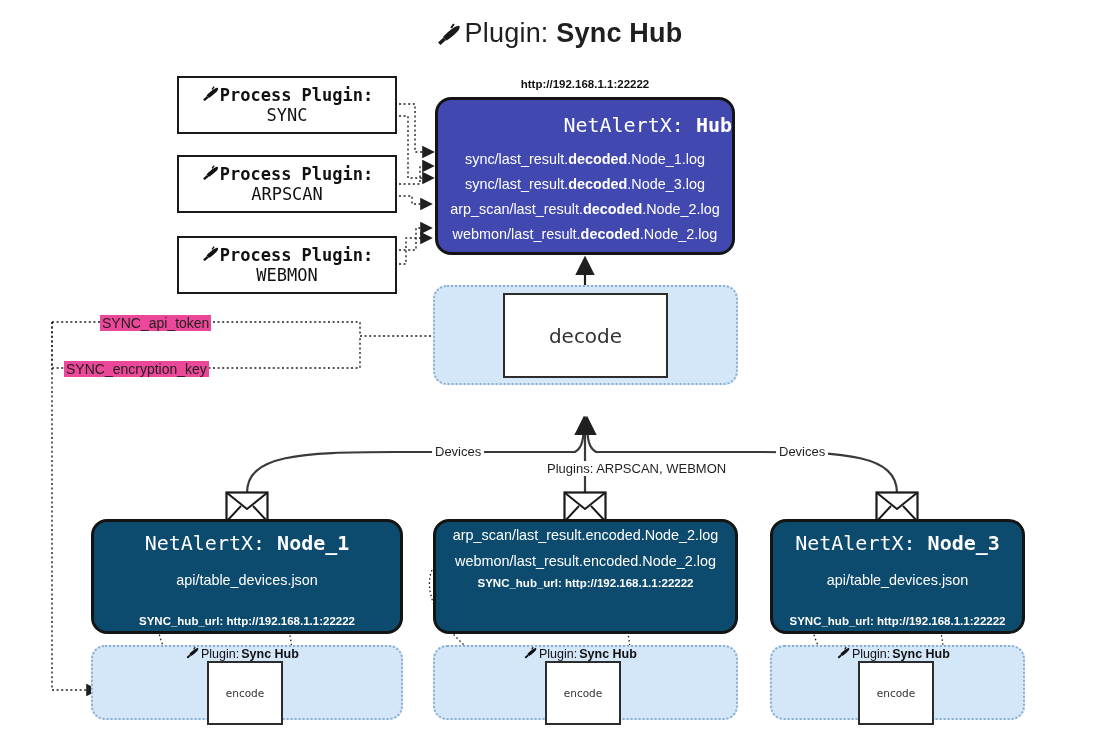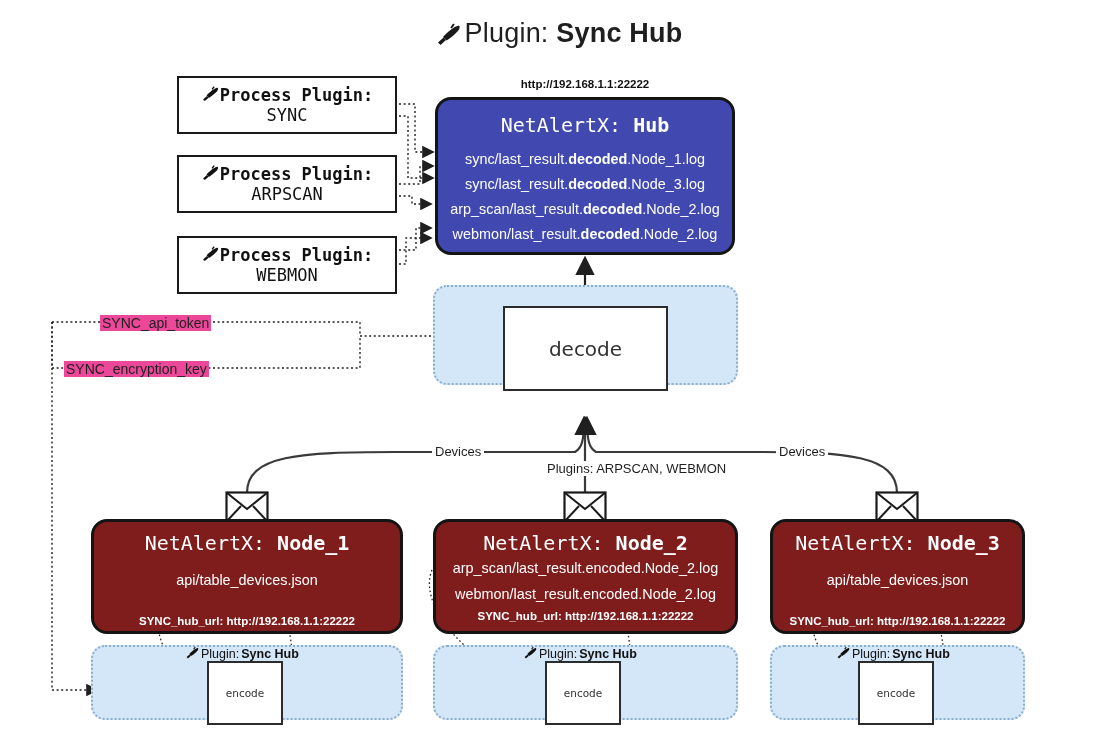--- a/index.html
+++ b/index.html
@@ -31,21 +31,21 @@
   .procbox .l2{white-space:nowrap;}
 
   
   #hub-url{font-size:11.5px;font-weight:700;color:#111;white-space:nowrap;}
   #hub{
     left:435px;top:97px;width:300px;height:158px;
     background:#4149b0;border:3px solid #141414;border-radius:16px;
     box-sizing:border-box;color:#ffffff;
   }
   #hub .hub-title{
-    margin-top:13px;text-align:center;
+    margin-top:13px;text-align:right;
     font-family:"DejaVu Sans Mono","Liberation Mono",monospace;
     font-size:20px;white-space:nowrap;
   }
   #hub .hub-title b{font-weight:700;}
   #hub .loglist{margin-top:10px;}
   #hub .logline{
     font-size:14.4px;line-height:25px;white-space:nowrap;text-align:center;
     color:#ffffff;
   }
   #hub .logline b{font-weight:700;}
@@ -55,26 +55,26 @@
     background:#d4e7f9;border:2px dotted #8aaed0;border-radius:14px;
     box-sizing:border-box;
   }
 
   
   .codebox{
     background:#ffffff;border:2.5px solid #2c2c2c;box-sizing:border-box;
     display:flex;align-items:center;justify-content:center;
     font-family:"DejaVu Sans","Liberation Sans",sans-serif;color:#333;
   }
-  #decode-box{left:503px;top:306px;width:165px;height:85px;font-size:20px;}
+  #decode-box{left:503px;top:293px;width:165px;height:85px;font-size:20px;}
   .encode-box{width:76px;height:64px;font-size:10.5px;}
 
   
   .node{
-    height:115px;background:#7f1d1d;border:3px solid #141414;border-radius:16px;
+    height:115px;background:#0c4a6e;border:3px solid #141414;border-radius:16px;
     box-sizing:border-box;color:#ffffff;text-align:center;
   }
   .node .n-title{
     margin-top:9px;
     font-family:"DejaVu Sans Mono","Liberation Mono",monospace;
     font-size:20px;white-space:nowrap;
   }
   .node .n-title b{font-weight:700;}
   .node .n-line{font-size:14.4px;line-height:26px;white-space:nowrap;}
   .node .n-hub{font-size:11.5px;font-weight:700;white-space:nowrap;}
@@ -266,24 +266,20 @@
 <div class="abs node" style="left:91px;top:519px;width:312px;">
   <div class="n-title">
     <span>NetAlertX:</span>
     <b>Node_1</b>
   </div>
   <div class="n-line" style="margin-top:12px;">api/table_devices.json</div>
   <div class="n-hub" style="margin-top:22px;">SYNC_hub_url: http://192.168.1.1:22222</div>
 </div>
 
 <div class="abs node" style="left:433px;top:519px;width:305px;">
-  <div class="n-title">
-    <span>NetAlertX:</span>
-    <b>Node_2</b>
-  </div>
   <div class="n-line" style="">arp_scan/last_result.encoded.Node_2.log</div>
   <div class="n-line">webmon/last_result.encoded.Node_2.log</div>
   <div class="n-hub" style="margin-top:3px;">SYNC_hub_url: http://192.168.1.1:22222</div>
 </div>
 
 <div class="abs node" style="left:770px;top:519px;width:255px;">
   <div class="n-title">
     <span>NetAlertX:</span>
     <b>Node_3</b>
   </div>

